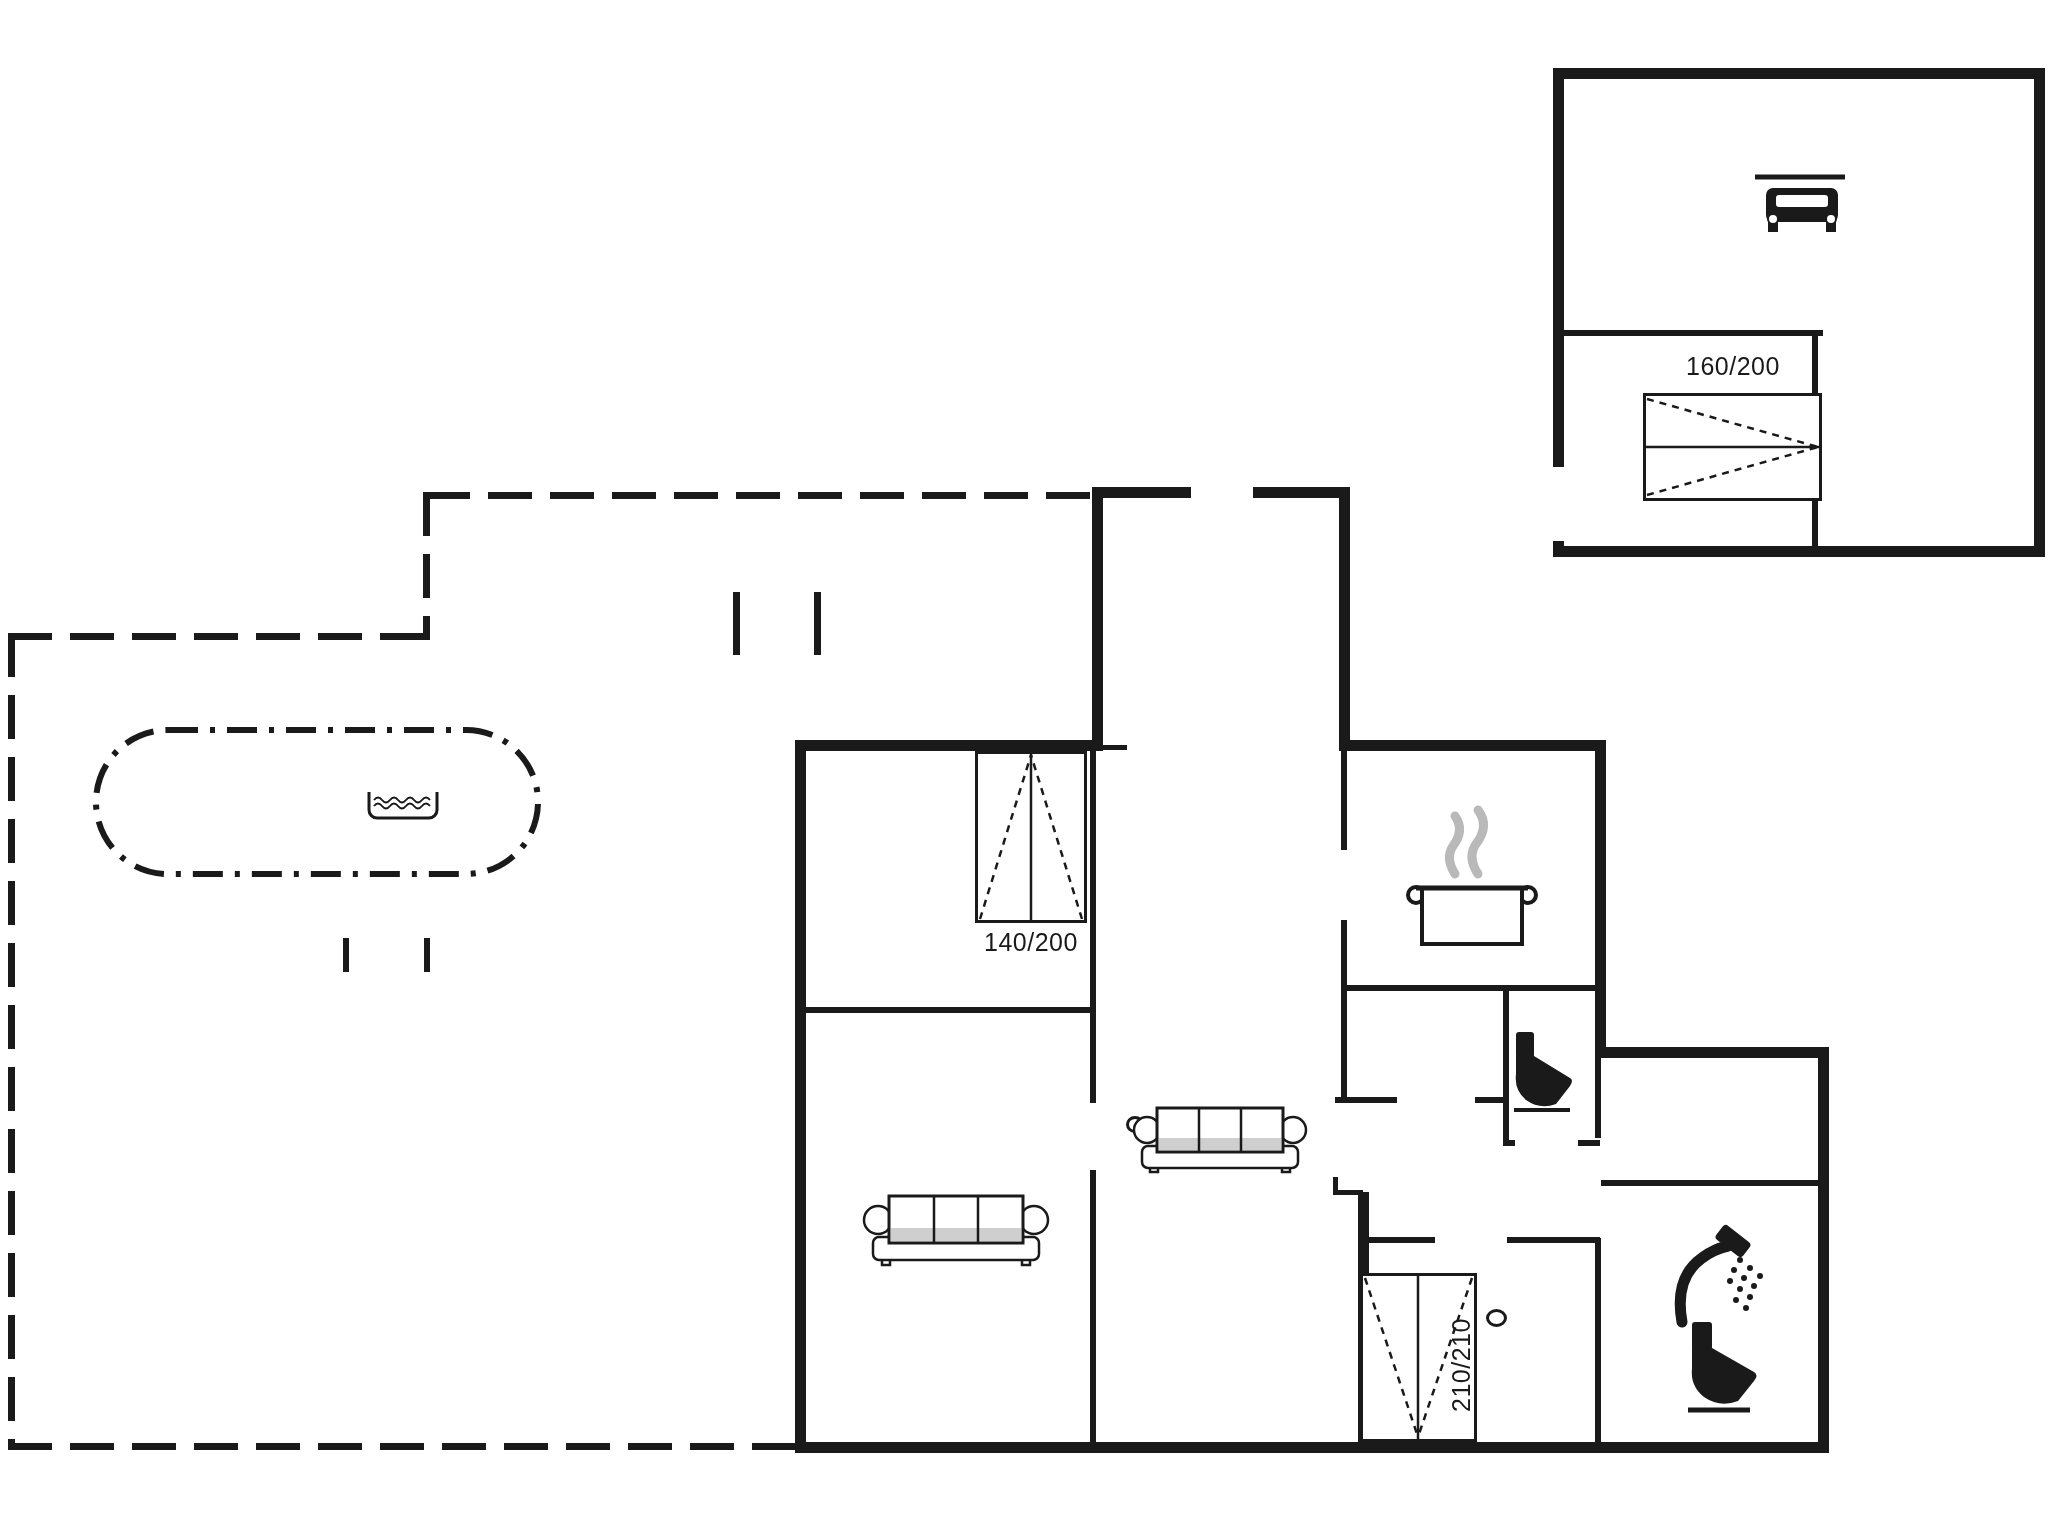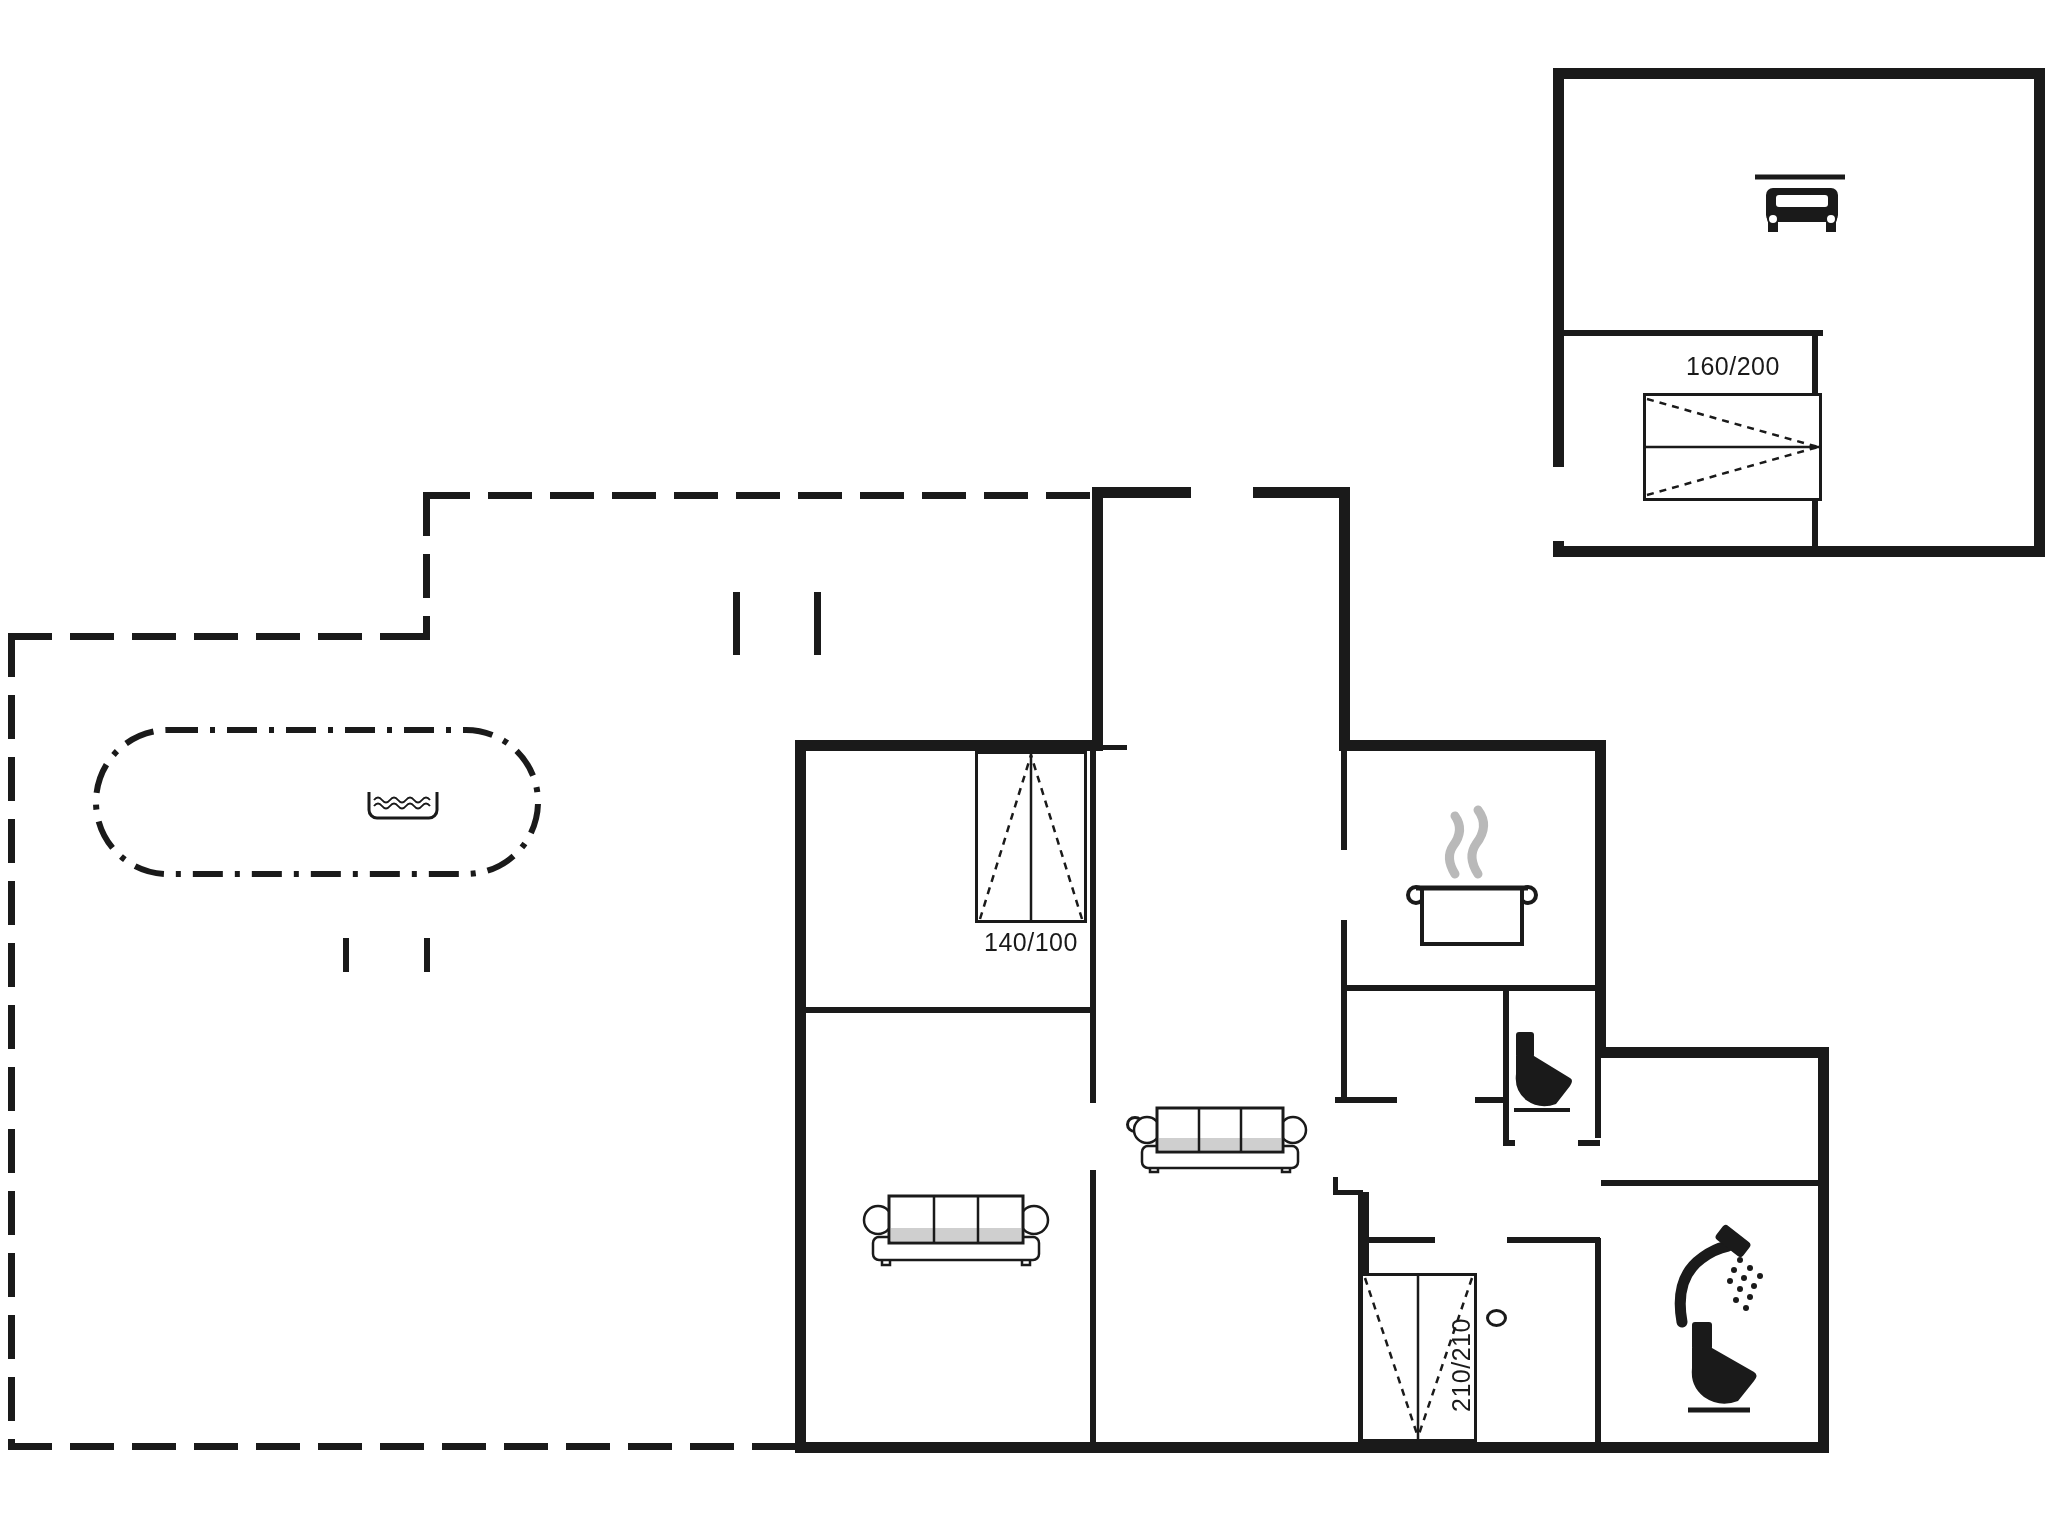--- a/index.html
+++ b/index.html
@@ -102,21 +102,21 @@
     <line x1="4" y1="6" x2="175" y2="54" stroke="#1a1a1a" stroke-width="2.5" stroke-dasharray="7 6"></line>
     <line x1="4" y1="102" x2="175" y2="54" stroke="#1a1a1a" stroke-width="2.5" stroke-dasharray="7 6"></line>
   </svg>
 
   <svg style="left:975px;top:751px;" width="112" height="172" viewBox="0 0 112 172">
     <rect x="1.5" y="1.5" width="109" height="169" fill="#fff" stroke="#1a1a1a" stroke-width="3"></rect>
     <line x1="56" y1="1.5" x2="56" y2="170.5" stroke="#1a1a1a" stroke-width="2.5"></line>
     <line x1="5" y1="168" x2="56" y2="4" stroke="#1a1a1a" stroke-width="2.5" stroke-dasharray="7 6"></line>
     <line x1="107" y1="168" x2="56" y2="4" stroke="#1a1a1a" stroke-width="2.5" stroke-dasharray="7 6"></line>
   </svg>
-  <div class="lbl" style="left:956px;top:928px;width:150px;">140/100</div>
+  <div class="lbl" style="left:956px;top:928px;width:150px;">140/200</div>
 
   <svg style="left:1360px;top:1273px;" width="117" height="169" viewBox="0 0 117 169">
     <rect x="1.5" y="1.5" width="114" height="166" fill="#fff" stroke="#1a1a1a" stroke-width="3"></rect>
     <line x1="58" y1="1.5" x2="58" y2="167.5" stroke="#1a1a1a" stroke-width="2.5"></line>
     <line x1="5" y1="5" x2="58" y2="164" stroke="#1a1a1a" stroke-width="2.5" stroke-dasharray="7 6"></line>
     <line x1="112" y1="5" x2="58" y2="164" stroke="#1a1a1a" stroke-width="2.5" stroke-dasharray="7 6"></line>
   </svg>
   <div class="lbl lbl-rot" style="left:1395px;top:1352px;width:130px;height:26px;">210/210</div>
 
   <svg style="left:1130px;top:1098px;" width="180" height="78" viewBox="0 0 180 78">

